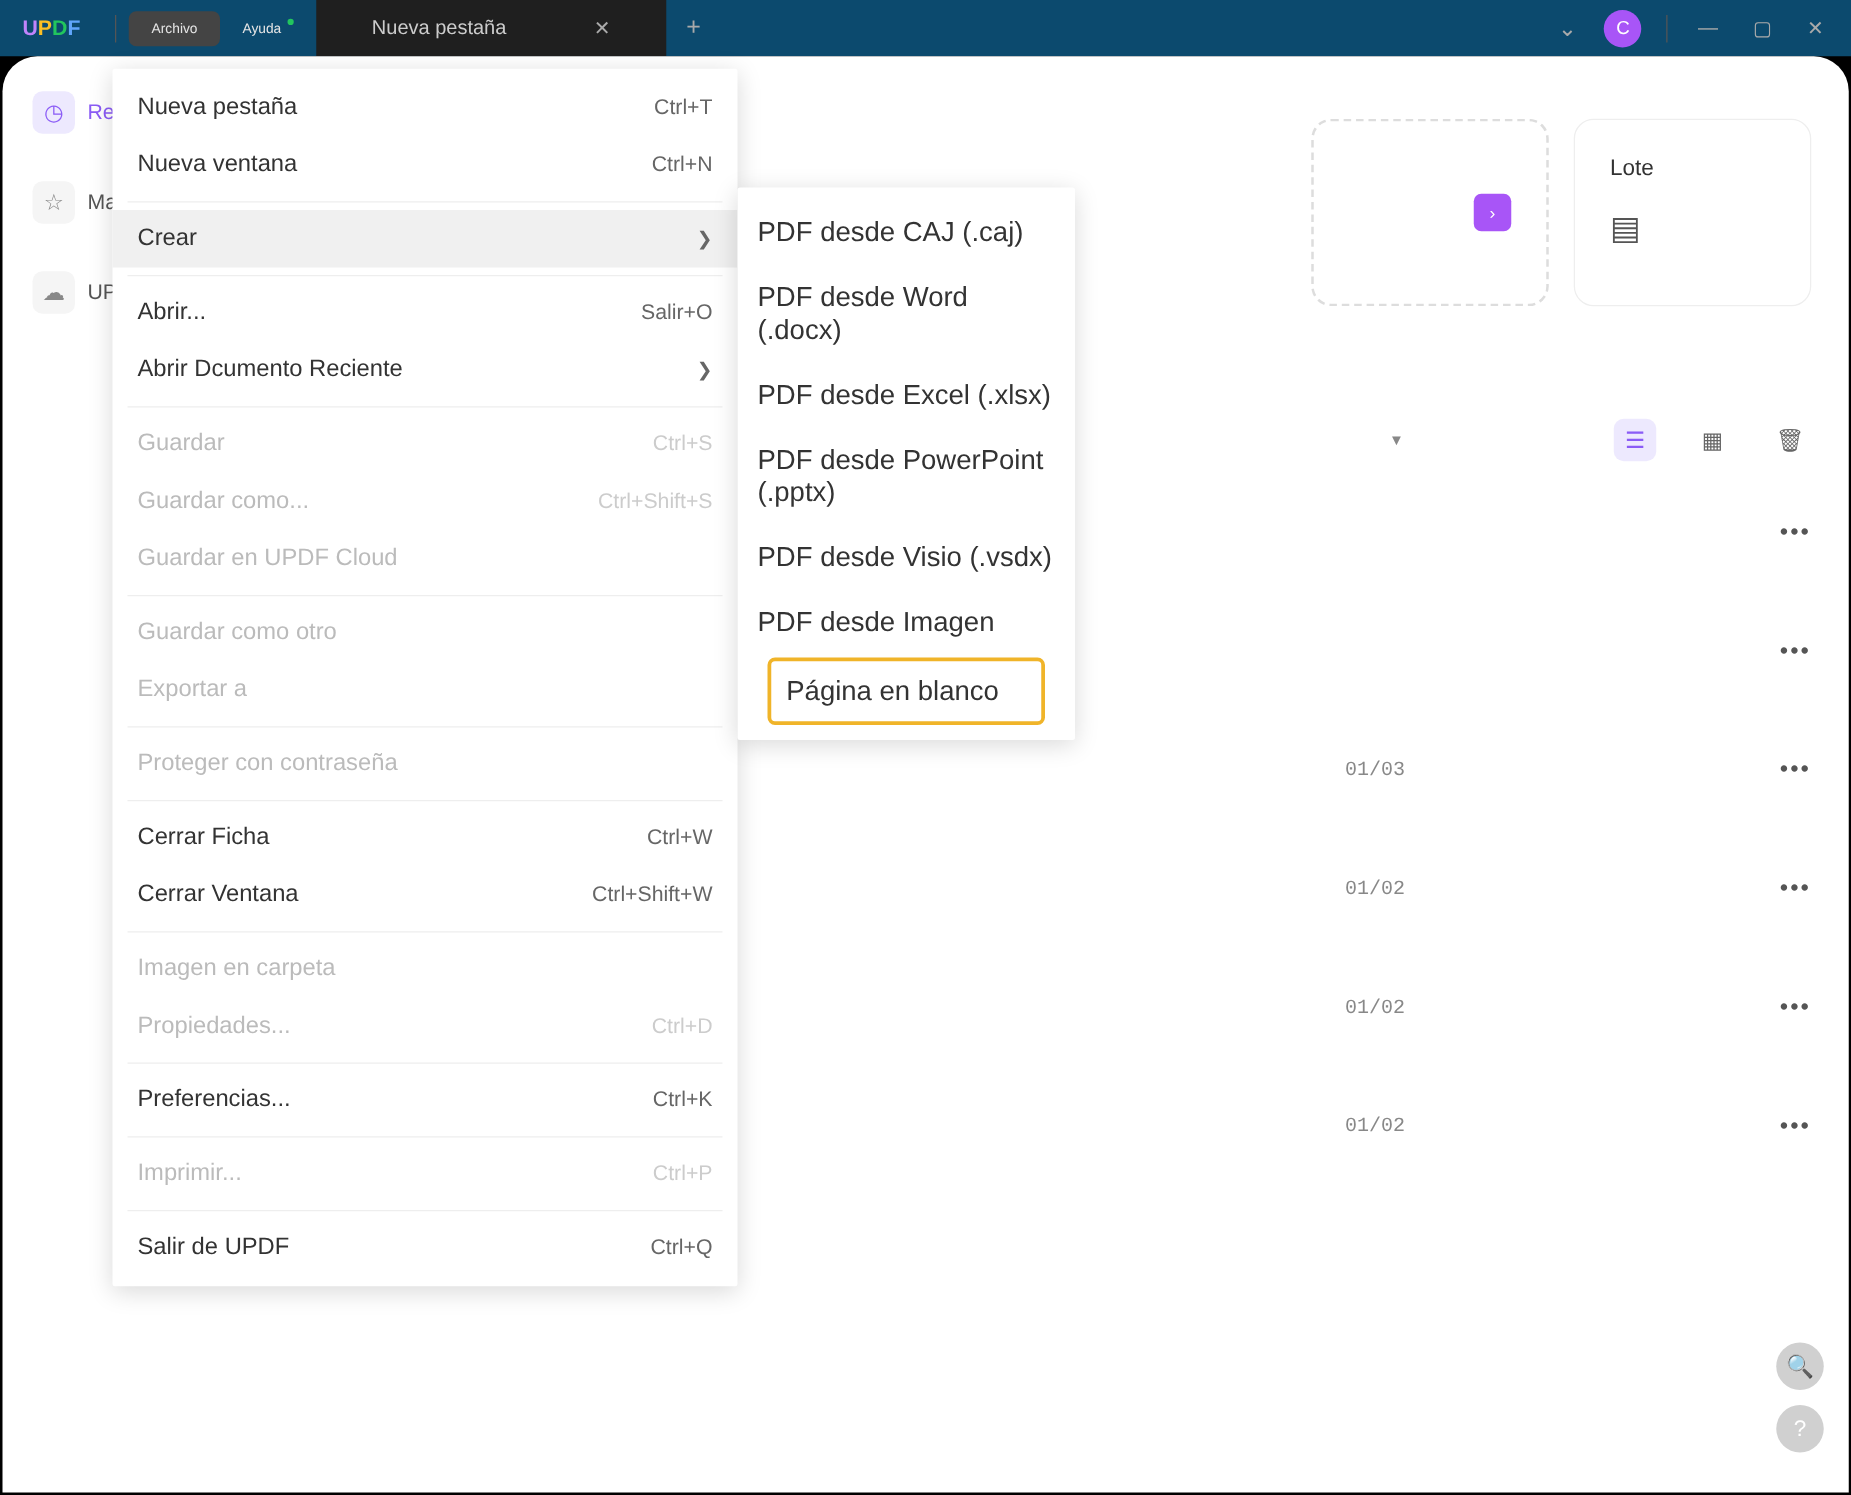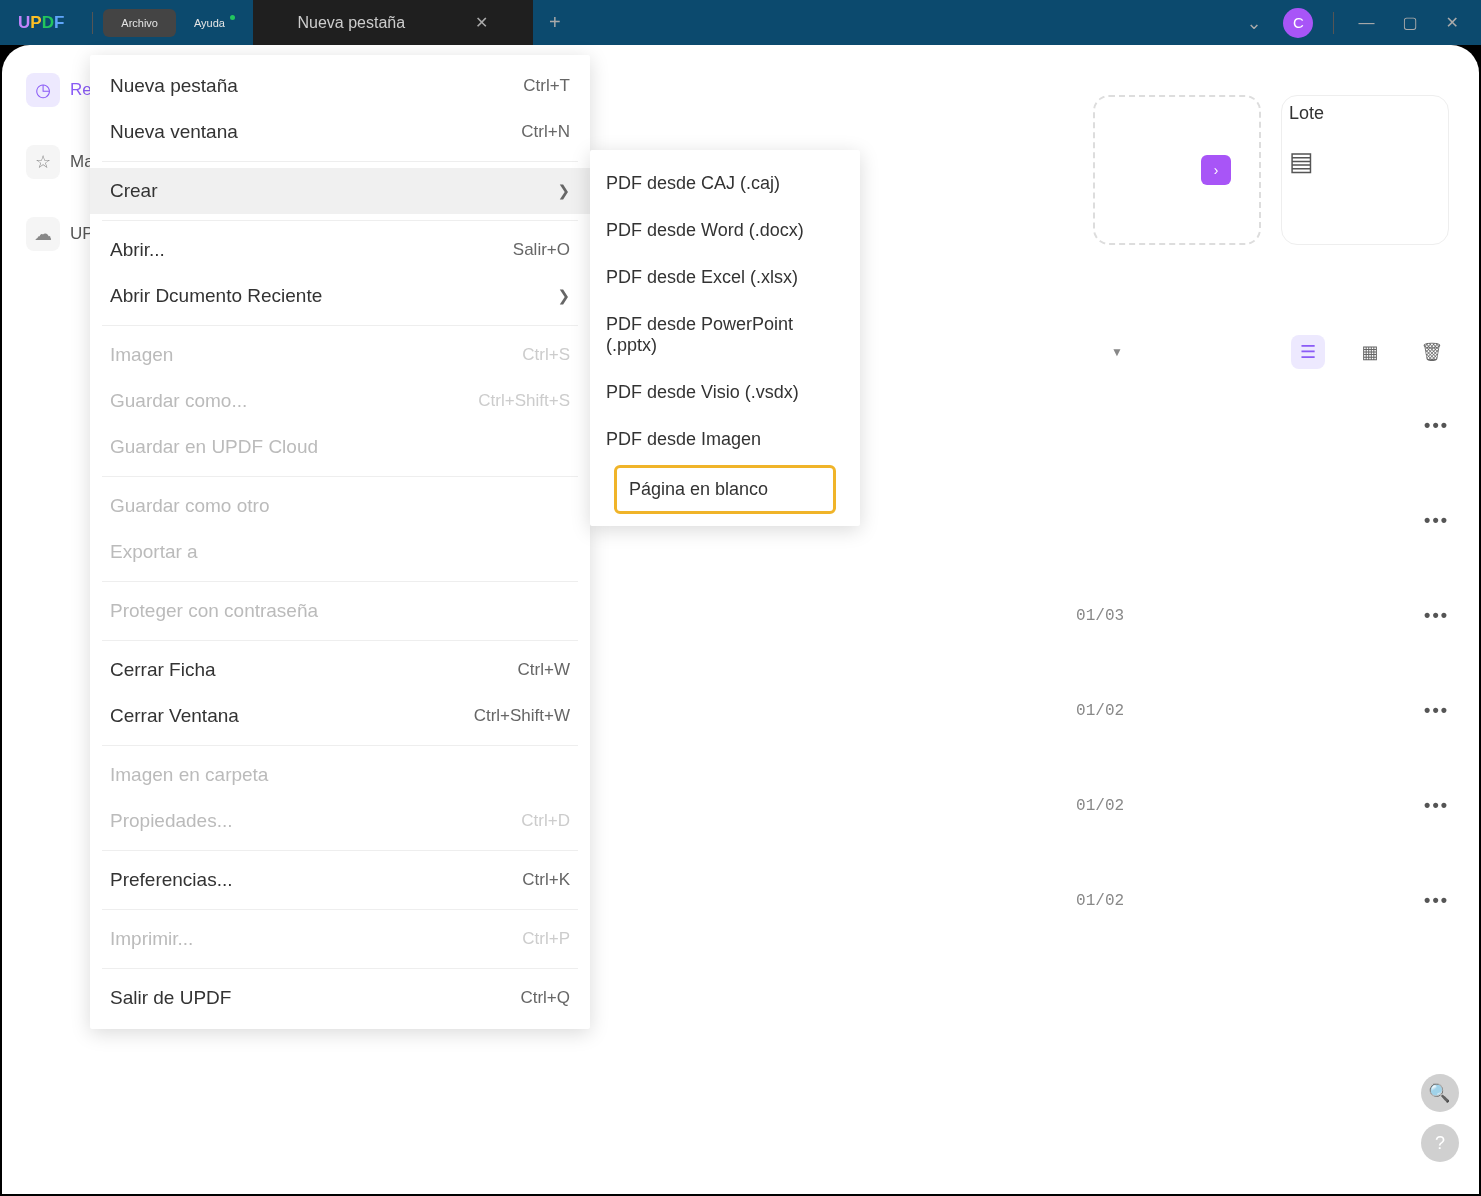--- a/index.html
+++ b/index.html
@@ -27,21 +27,21 @@
 .content { position: absolute; top: 45px; left: 2px; right: 2px; bottom: 2px; background: #fff; border-radius: 28px 28px 0 0; }
 
 .sidebar { position: absolute; left: 0; top: 0; width: 110px; padding: 28px 0 0 24px; }
 .side-item { display: flex; align-items: center; gap: 10px; margin-bottom: 38px; font-size: 17px; color: #555; }
 .side-item.active { color: #8b5cf6; }
 .side-icon { width: 34px; height: 34px; border-radius: 8px; display: flex; align-items: center; justify-content: center; font-size: 18px; }
 .side-item.active .side-icon { background: #ede9fe; color: #8b5cf6; }
 .side-item:not(.active) .side-icon { background: #f5f5f5; color: #888; }
 
 .cards { position: absolute; right: 30px; top: 50px; display: flex; gap: 20px; }
-.card { width: 168px; height: 150px; border: 1px solid #eee; border-radius: 16px; padding: 7px; }
+.card { width: 190px; height: 150px; border: 1px solid #eee; border-radius: 16px; padding: 28px; }
 .card.dashed { border: 2px dashed #ddd; display: flex; align-items: center; justify-content: flex-end; padding-right: 28px; }
 .card-chev { width: 30px; height: 30px; background: #a855f7; border-radius: 6px; color: #fff; display: flex; align-items: center; justify-content: center; font-size: 14px; }
 .card-title { font-size: 18px; color: #333; font-weight: 500; margin-bottom: 22px; }
 .card-icon { font-size: 26px; color: #555; }
 
 .toolbar { position: absolute; right: 30px; top: 290px; display: flex; align-items: center; gap: 28px; }
 .tool-caret { color: #888; font-size: 12px; margin-right: 140px; }
 .tool-btn { width: 34px; height: 34px; border-radius: 8px; display: flex; align-items: center; justify-content: center; color: #666; font-size: 18px; cursor: pointer; }
 .tool-btn.active { background: #ede9fe; color: #8b5cf6; }
 
@@ -53,21 +53,21 @@
 .dropdown { position: absolute; left: 90px; top: 55px; width: 500px; background: #fff; box-shadow: 0 4px 20px rgba(0,0,0,0.15); border-radius: 2px; padding: 8px 0; z-index: 10; }
 .dd-item { display: flex; align-items: center; justify-content: space-between; padding: 12px 20px; font-size: 19px; color: #333; cursor: pointer; }
 .dd-item.disabled { color: #bbb; cursor: default; }
 .dd-item.hover { background: #f0f0f0; }
 .dd-short { color: #666; font-size: 17px; }
 .dd-item.disabled .dd-short { color: #ccc; }
 .dd-arrow { color: #666; font-size: 15px; }
 .dd-sep { height: 1px; background: #eee; margin: 6px 12px; }
 
 .submenu { position: absolute; left: 590px; top: 150px; width: 270px; background: #fff; box-shadow: 0 4px 20px rgba(0,0,0,0.15); border-radius: 2px; padding: 10px 0; z-index: 11; }
-.sub-item { padding: 13px 16px; font-size: 18px; color: #333; cursor: pointer; }
+.sub-item { padding: 13px 16px; font-size: 22px; color: #333; cursor: pointer; }
 .sub-item.highlight { margin: 2px 24px; border: 3px solid #f0b429; border-radius: 6px; padding: 11px 12px; }
 
 .fab { position: absolute; right: 20px; width: 38px; height: 38px; border-radius: 50%; background: #d0d0d0; color: #fff; display: flex; align-items: center; justify-content: center; font-size: 18px; cursor: pointer; }
 .fab.search { bottom: 82px; }
 .fab.help { bottom: 32px; }
 </style>
 </head>
 <body>
 
 <div class="titlebar">
@@ -181,21 +181,21 @@
     <div class="dd-item">
       <span>Abrir...</span>
       <span class="dd-short">Salir+O</span>
     </div>
     <div class="dd-item">
       <span>Abrir Dcumento Reciente</span>
       <span class="dd-arrow">❯</span>
     </div>
     <div class="dd-sep"></div>
     <div class="dd-item disabled">
-      <span>Imagen</span>
+      <span>Guardar</span>
       <span class="dd-short">Ctrl+S</span>
     </div>
     <div class="dd-item disabled">
       <span>Guardar como...</span>
       <span class="dd-short">Ctrl+Shift+S</span>
     </div>
     <div class="dd-item disabled">
       <span>Guardar en UPDF Cloud</span>
     </div>
     <div class="dd-sep"></div>

